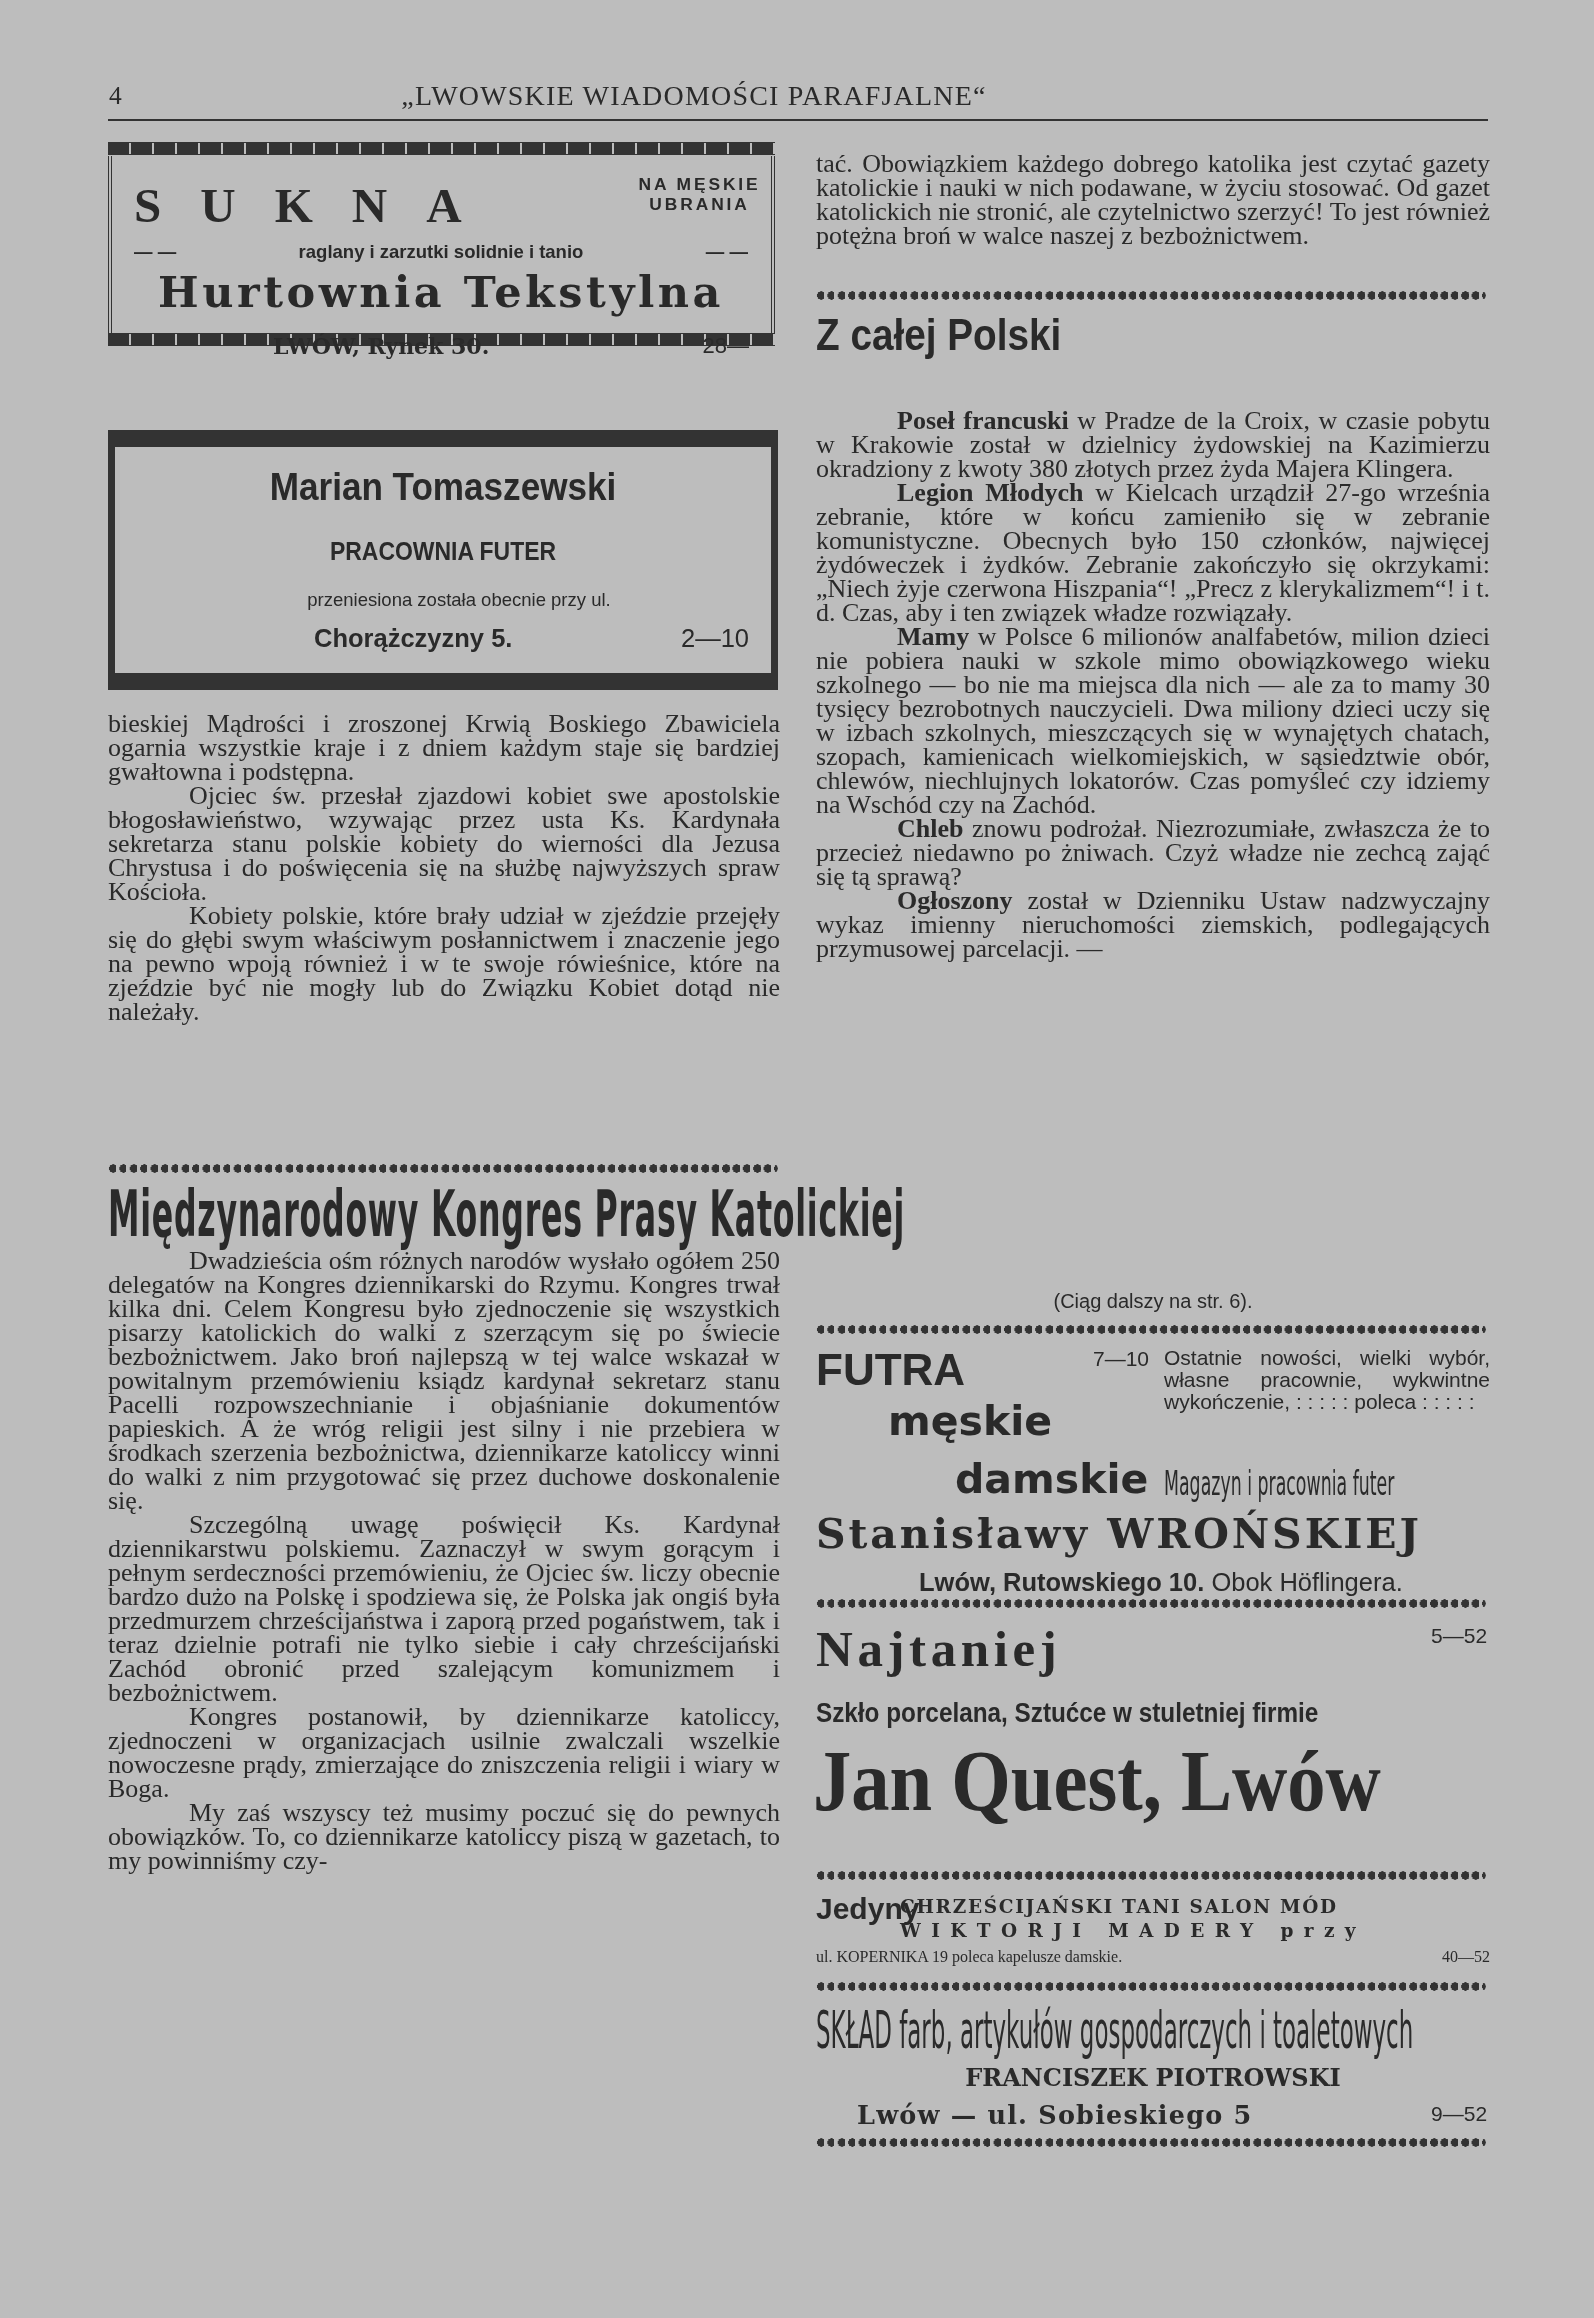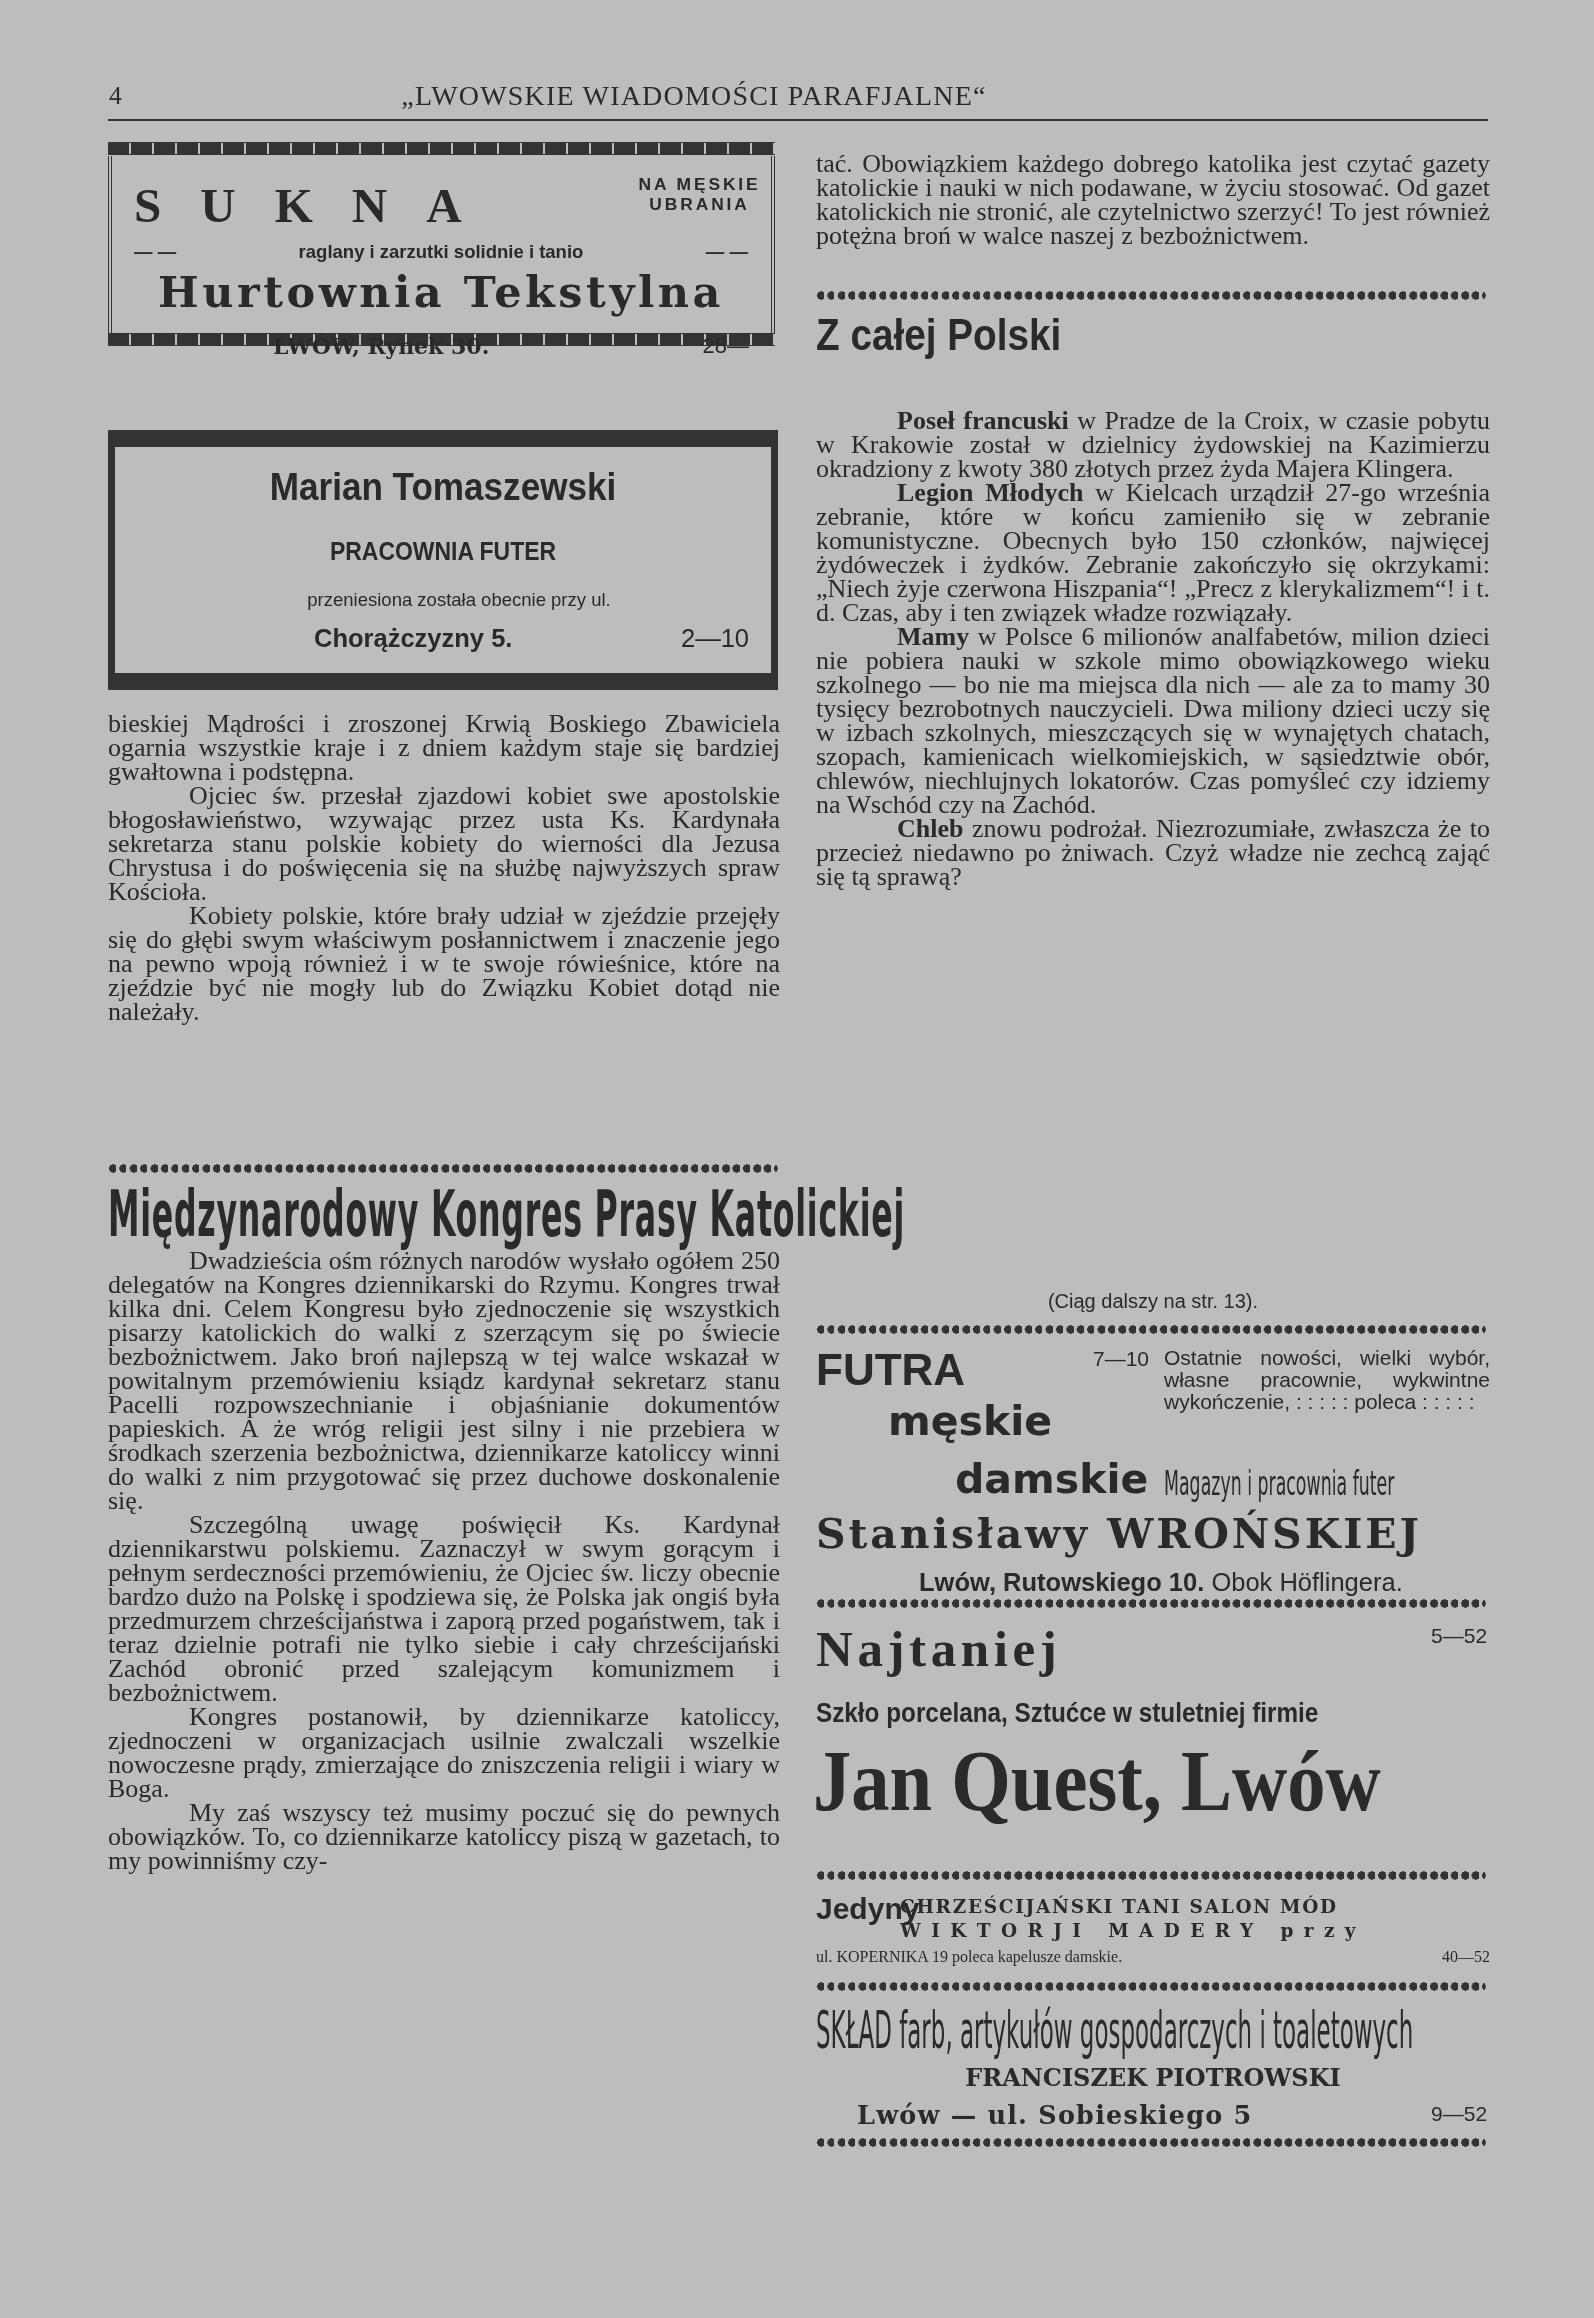--- a/index.html
+++ b/index.html
@@ -213,22 +213,23 @@
   <p class="noindent">tać. Obowiązkiem każdego dobrego katolika jest czytać gazety katolickie i nauki w nich podawane, w życiu stosować. Od gazet katolickich nie stronić, ale czytelnictwo szerzyć! To jest również potężna broń w walce naszej z bezbożnictwem.</p>
 </div>
 <div class="ornament ornament-r1"></div>
 <div class="zcalej">Z całej Polski</div>
 
 <div class="right-text2 body-text">
   <p><b>Poseł francuski</b><span> w Pradze de la Croix, w czasie pobytu w Krakowie został w dzielnicy żydowskiej na Kazimierzu okradziony z kwoty 380 złotych przez żyda Majera Klingera.</span></p>
   <p><b>Legion Młodych</b><span> w Kielcach urządził 27-go września zebranie, które w końcu zamieniło się w zebranie komunistyczne. Obecnych było 150 członków, najwięcej żydóweczek i żydków. Zebranie zakończyło się okrzykami: „Niech żyje czerwona Hiszpania“! „Precz z klerykalizmem“! i t. d. Czas, aby i ten związek władze rozwiązały.</span></p>
   <p><b>Mamy</b><span> w Polsce 6 milionów analfabetów, milion dzieci nie pobiera nauki w szkole mimo obowiązkowego wieku szkolnego — bo nie ma miejsca dla nich — ale za to mamy 30 tysięcy bezrobotnych nauczycieli. Dwa miliony dzieci uczy się w izbach szkolnych, mieszczących się w wynajętych chatach, szopach, kamienicach wielkomiejskich, w sąsiedztwie obór, chlewów, niechlujnych lokatorów. Czas pomyśleć czy idziemy na Wschód czy na Zachód.</span></p>
   <p><b>Chleb</b><span> znowu podrożał. Niezrozumiałe, zwłaszcza że to przecież niedawno po żniwach. Czyż władze nie zechcą zająć się tą sprawą?</span></p>
-</div>
-<div class="ciag">(Ciąg dalszy na str. 13).</div>
+  <p><b>Ogłoszony</b><span> został w Dzienniku Ustaw nadzwyczajny wykaz imienny nieruchomości ziemskich, podlegających przymusowej parcelacji. —</span></p>
+</div>
+<div class="ciag">(Ciąg dalszy na str. 6).</div>
 <div class="ornament ornament-r2"></div>
 
 <div class="ad-futra">
   <div class="futra-title">FUTRA</div>
   <div class="futra-meskie">męskie</div>
   <div class="futra-damskie">damskie</div>
   <div class="futra-code">7—10</div>
   <div class="futra-desc">Ostatnie nowości, wielki wybór, własne pracownie, wykwintne wykończenie, : : : : : poleca : : : : :</div>
   <div class="futra-magazyn">Magazyn i pracownia futer</div>
   <div class="futra-owner">Stanisławy WROŃSKIEJ</div>

